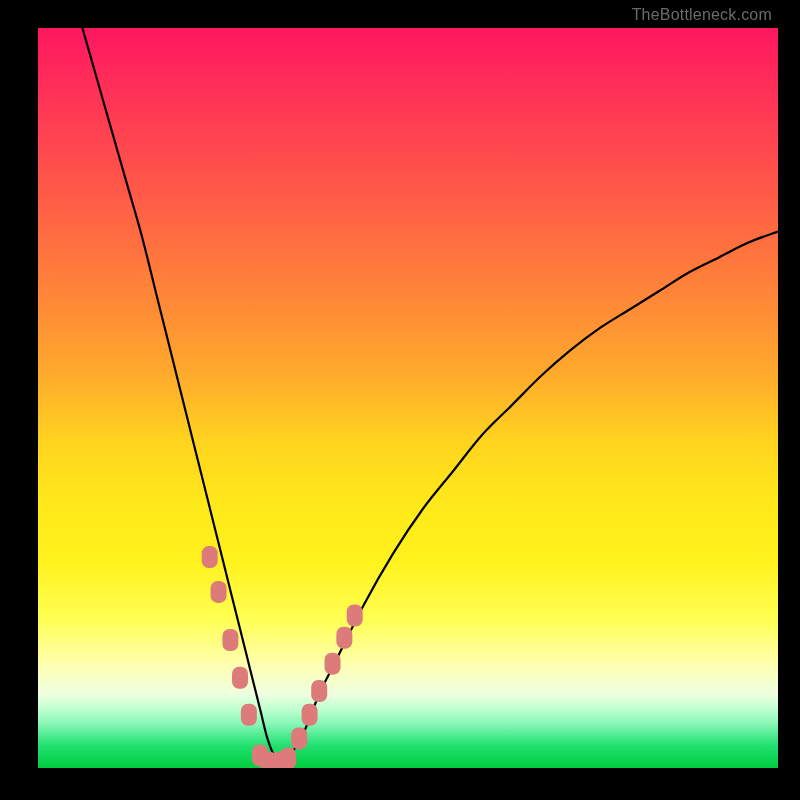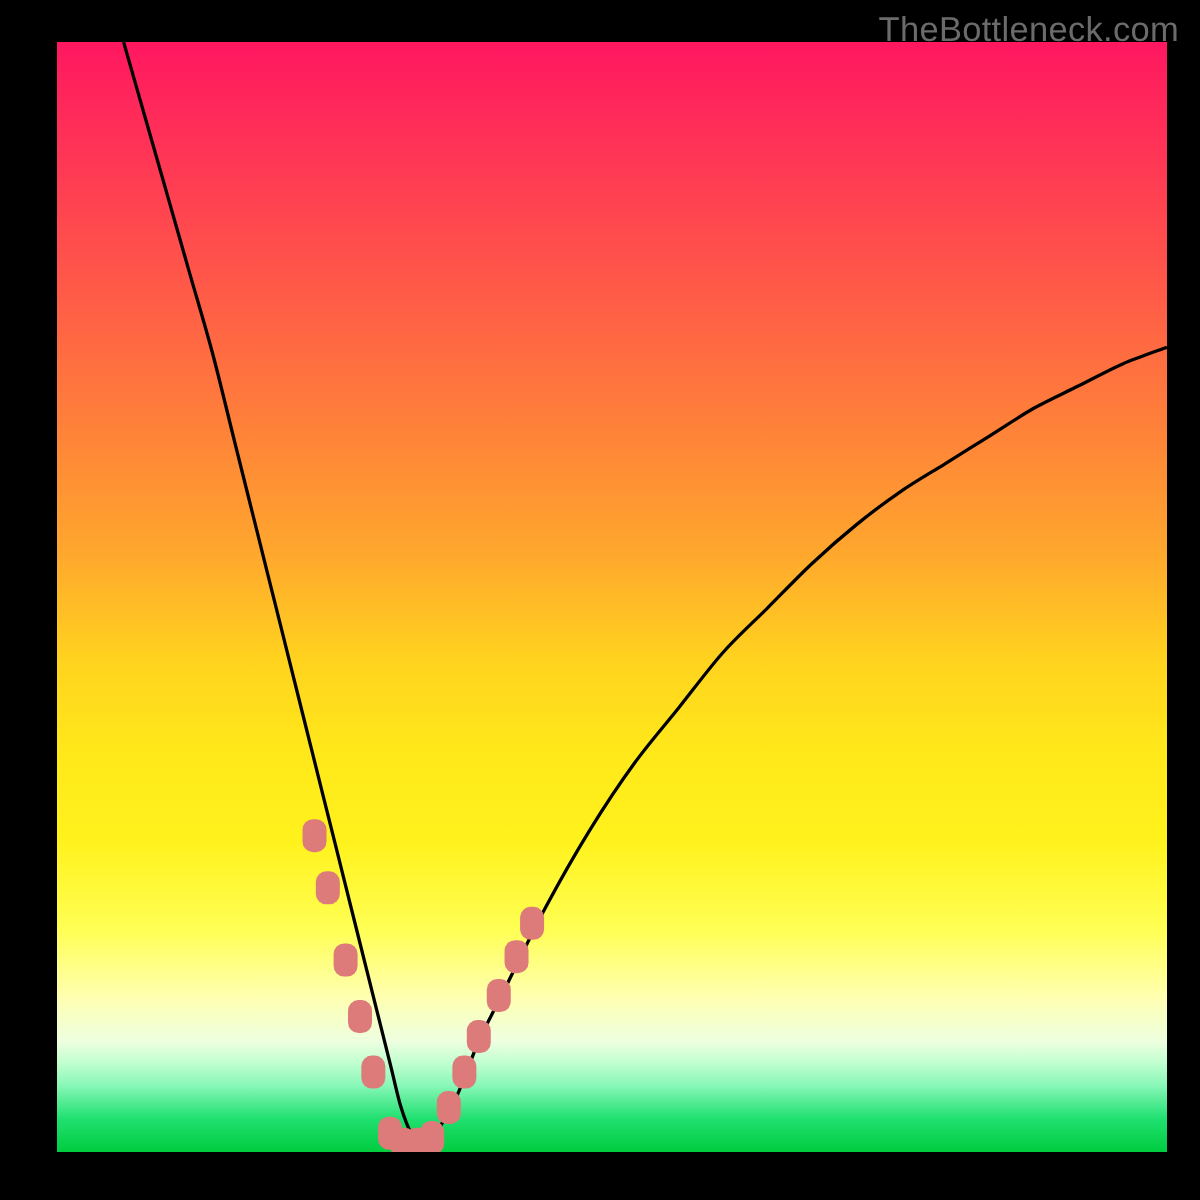--- a/index.html
+++ b/index.html
@@ -38,23 +38,23 @@
       #eeffe0 90%,
       #c0ffd0 92%,
       #88f7b8 94%,
       #20e070 97%,
       #00cc3e 100%
     );
   }
   .watermark {
     position: absolute;
     top: 6px;
-    right: 14px;
+    right: 28px;
     color: #6b6b6b;
-    font-size: 23px;
+    font-size: 16px;
     font-weight: 400;
     letter-spacing: 0.2px;
     z-index: 30;
   }
   svg.curves {
     position: absolute;
     left: 0;
     top: 0;
     width: 100%;
     height: 100%;

